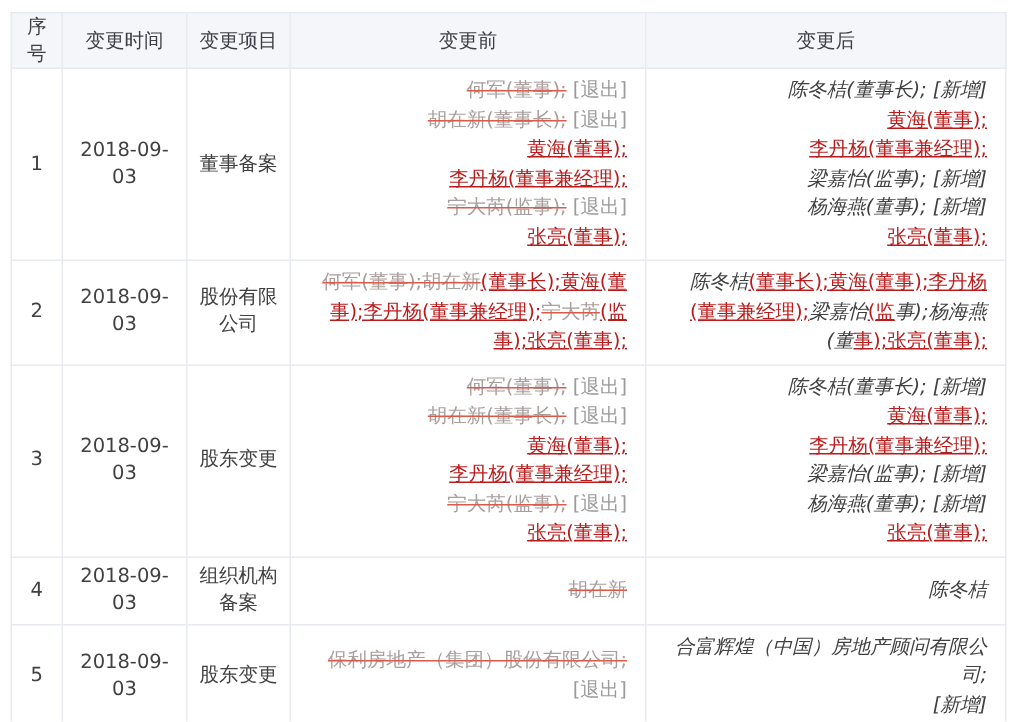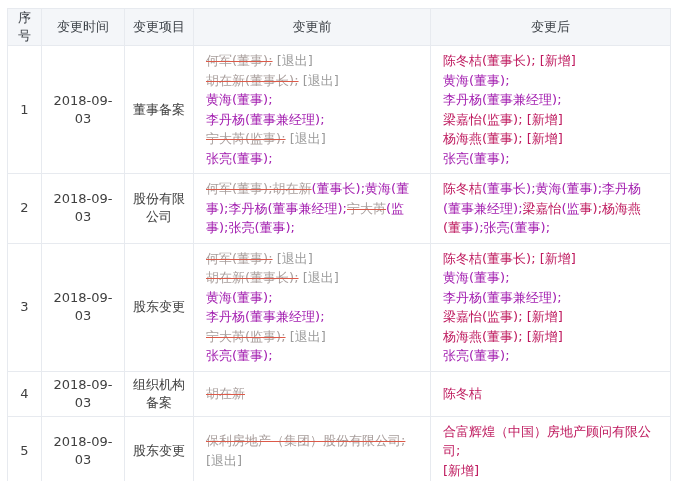--- a/index.html
+++ b/index.html
@@ -11,23 +11,23 @@
   .table-wrap{position:absolute;top:8px;left:7px;}
   table{border-collapse:collapse;table-layout:fixed;width:663px;}
   th,td{border:1px solid #e7eaef;box-sizing:border-box;}
   thead th{
     background:#f4f6f9;height:34px;font-weight:400;font-size:13px;
     color:#3a3f45;text-align:center;padding:0 4px;
   }
   td{font-size:13px;color:#404040;vertical-align:middle;}
   td.center{text-align:center;padding:4px 4px;line-height:18px;}
   td.content{text-align:left;padding:5px 12px;line-height:19.5px;word-break:break-all;}
-  .line{min-height:19.5px;}
-  .s-normal{color:#a21caf;}
-  .s-new{color:#be185d;}
+  .line{min-height:19.5px;text-align:right;}
+  .s-normal{color:#b91c1c;text-decoration:underline;}
+  .s-new{color:#404040;font-style:italic;}
   .s-exit{color:#9b9b9b;}
   .s-struck{
     color:#a89e9c;
     text-decoration:line-through;
     text-decoration-color:#dc5a49;
     text-decoration-thickness:1px;
   }
   
   tbody tr:nth-child(1) td{height:124px;}
   tbody tr:nth-child(2) td{height:66px;}

